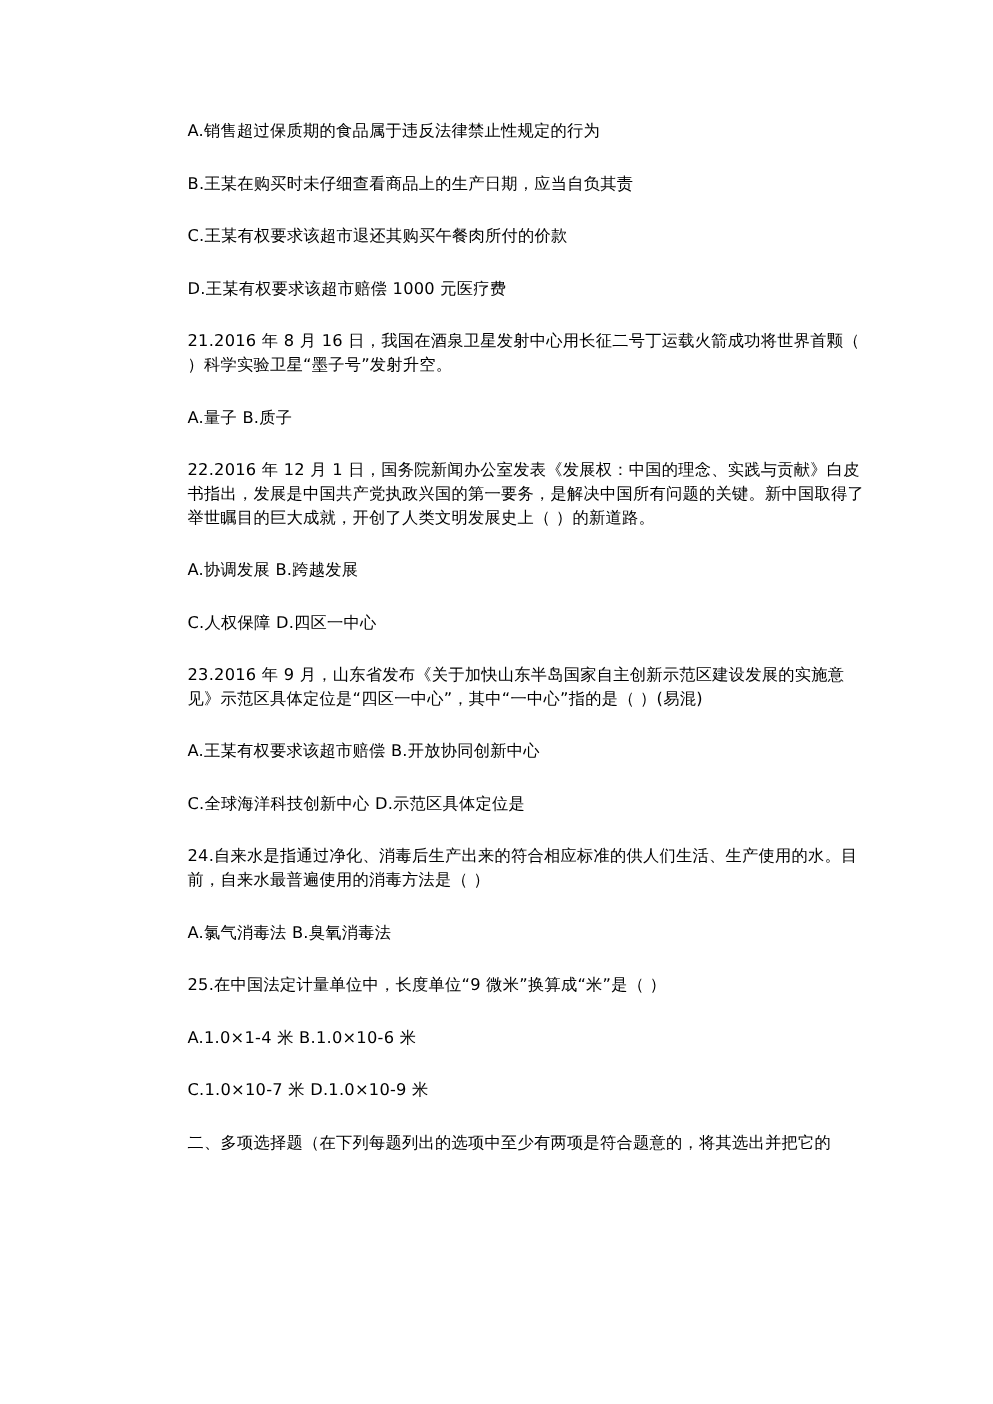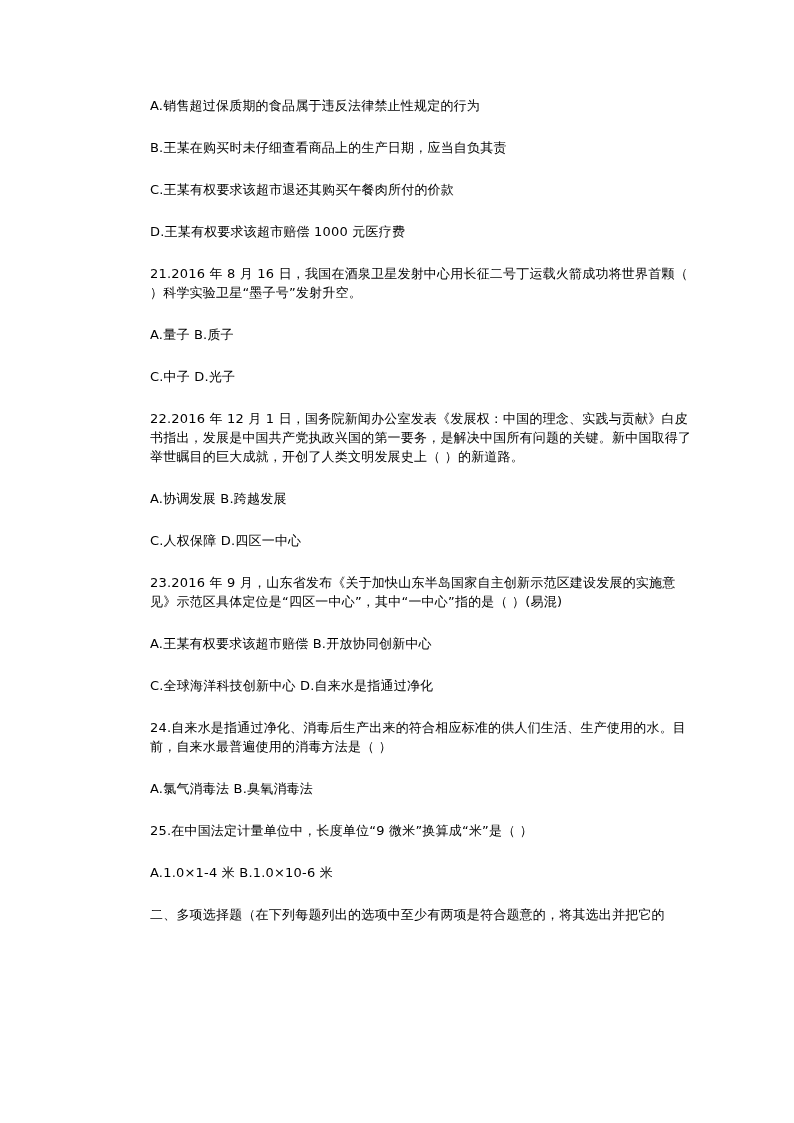--- a/index.html
+++ b/index.html
@@ -12,25 +12,25 @@
 </head>
 <body>
 
 <div class="page">
   <p class="p gap">A.销售超过保质期的食品属于违反法律禁止性规定的行为</p>
   <p class="p gap">B.王某在购买时未仔细查看商品上的生产日期，应当自负其责</p>
   <p class="p gap">C.王某有权要求该超市退还其购买午餐肉所付的价款</p>
   <p class="p gap">D.王某有权要求该超市赔偿 1000 元医疗费</p>
   <p class="p gap">21.2016 年 8 月 16 日，我国在酒泉卫星发射中心用长征二号丁运载火箭成功将世界首颗（ ）科学实验卫星“墨子号”发射升空。</p>
   <p class="p gap">A.量子 B.质子</p>
-  <p class="p gap">C.中子 D.光子</p>
   <p class="p gap">22.2016 年 12 月 1 日，国务院新闻办公室发表《发展权：中国的理念、实践与贡献》白皮书指出，发展是中国共产党执政兴国的第一要务，是解决中国所有问题的关键。新中国取得了举世瞩目的巨大成就，开创了人类文明发展史上（ ）的新道路。</p>
   <p class="p gap">A.协调发展 B.跨越发展</p>
   <p class="p gap">C.人权保障 D.四区一中心</p>
   <p class="p gap">23.2016 年 9 月，山东省发布《关于加快山东半岛国家自主创新示范区建设发展的实施意见》示范区具体定位是“四区一中心”，其中“一中心”指的是（ ）(易混)</p>
   <p class="p gap">A.王某有权要求该超市赔偿 B.开放协同创新中心</p>
-  <p class="p gap">C.全球海洋科技创新中心 D.自来水是指通过净化</p>
+  <p class="p gap">C.全球海洋科技创新中心 D.示范区具体定位是</p>
   <p class="p gap">24.自来水是指通过净化、消毒后生产出来的符合相应标准的供人们生活、生产使用的水。目前，自来水最普遍使用的消毒方法是（ ）</p>
   <p class="p gap">A.氯气消毒法 B.臭氧消毒法</p>
   <p class="p gap">25.在中国法定计量单位中，长度单位“9 微米”换算成“米”是（ ）</p>
   <p class="p gap">A.1.0×1-4 米 B.1.0×10-6 米</p>
+  <p class="p gap">C.1.0×10-7 米 D.1.0×10-9 米</p>
   <p class="p gap">二、多项选择题（在下列每题列出的选项中至少有两项是符合题意的，将其选出并把它的</p>
 </div>
 
 </body></html>

